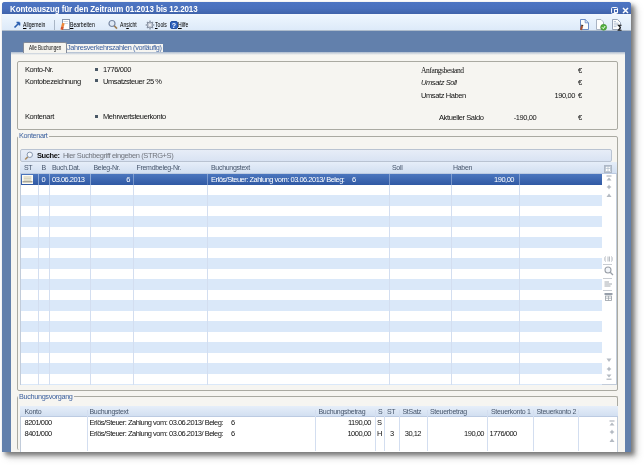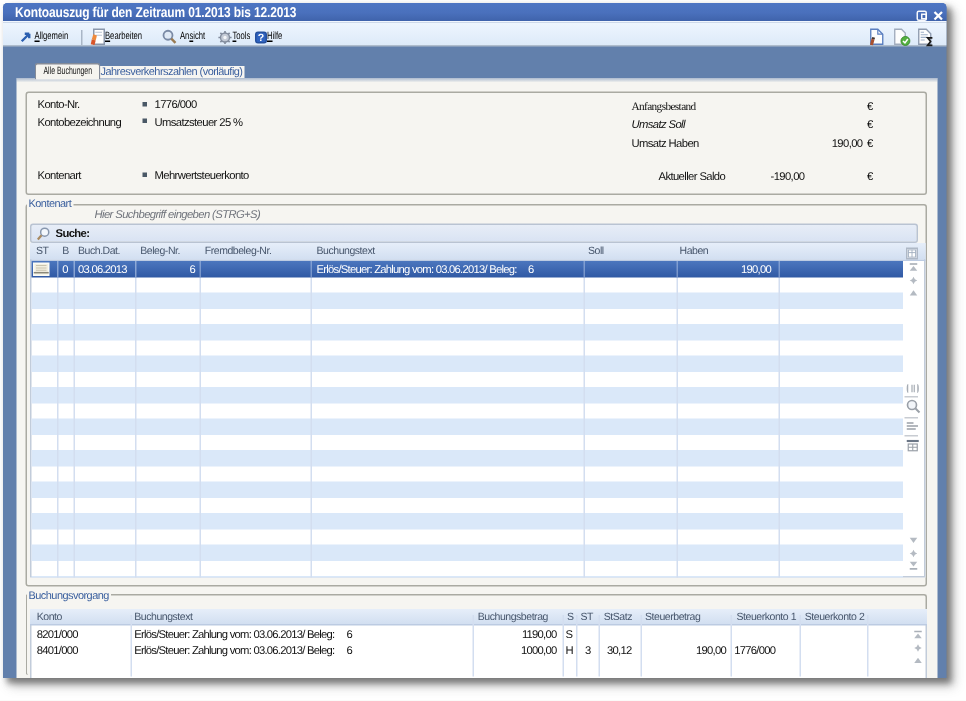--- a/index.html
+++ b/index.html
@@ -146,21 +146,21 @@
   <div class="group" style="left:17px; top:136px; width:601px; height:255px;"></div>
   <div class="glabel" style="left:17.5px; top:132px;">Kontenart</div>
 
   <div class="abs" style="left:20px; top:149px; width:592px; height:13px;
        background:linear-gradient(#e7edf7,#d9e3f3); border:1px solid #b9c3d2; border-radius:2px;"></div>
   <svg width="10" height="10" style="left:24px;top:150.5px" viewBox="0 0 10 10">
     <circle cx="5.8" cy="3.8" r="2.7" fill="#f4f8fd" stroke="#8796ad" stroke-width="1"></circle>
     <path d="M3.7 5.9 L1.2 8.6" stroke="#a98a60" stroke-width="1.5"></path>
   </svg>
   <div class="t" style="left:37px; top:151px; font-size:7.5px; font-weight:bold; letter-spacing:-0.4px; line-height:9px;">Suche:</div>
-  <div class="t" style="left:63px; top:138px; font-size:7.5px; font-style:italic; letter-spacing:-0.4px; line-height:9px; color:#70747c;">Hier Suchbegriff eingeben (STRG+S)</div>
+  <div class="t" style="left:63px; top:151px; font-size:7.5px; letter-spacing:-0.4px; line-height:9px; color:#70747c;">Hier Suchbegriff eingeben (STRG+S)</div>
 
   <div class="abs" style="left:20px; top:162px; width:597px; height:223px; background:#fff; border:1px solid #c2ccda;"></div>
   <div class="thead" style="left:20px; top:162px; width:597px; height:12px;"></div>
   <div class="th" style="left:24px; top:163px;">ST</div>
   <div class="th" style="left:41.5px; top:163px;">B</div>
   <div class="th" style="left:52px; top:163px;">Buch.Dat.</div>
   <div class="th" style="left:93.5px; top:163px;">Beleg-Nr.</div>
   <div class="th" style="left:136.5px; top:163px;">Fremdbeleg-Nr.</div>
   <div class="th" style="left:211px; top:163px;">Buchungstext</div>
   <div class="th" style="left:392px; top:163px;">Soll</div>

